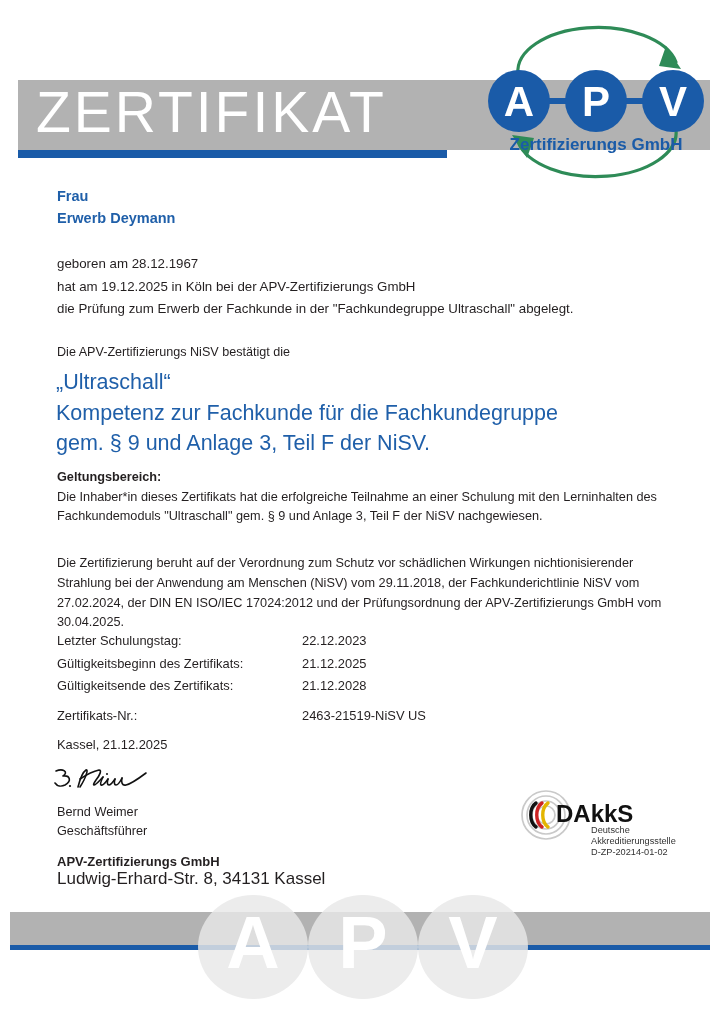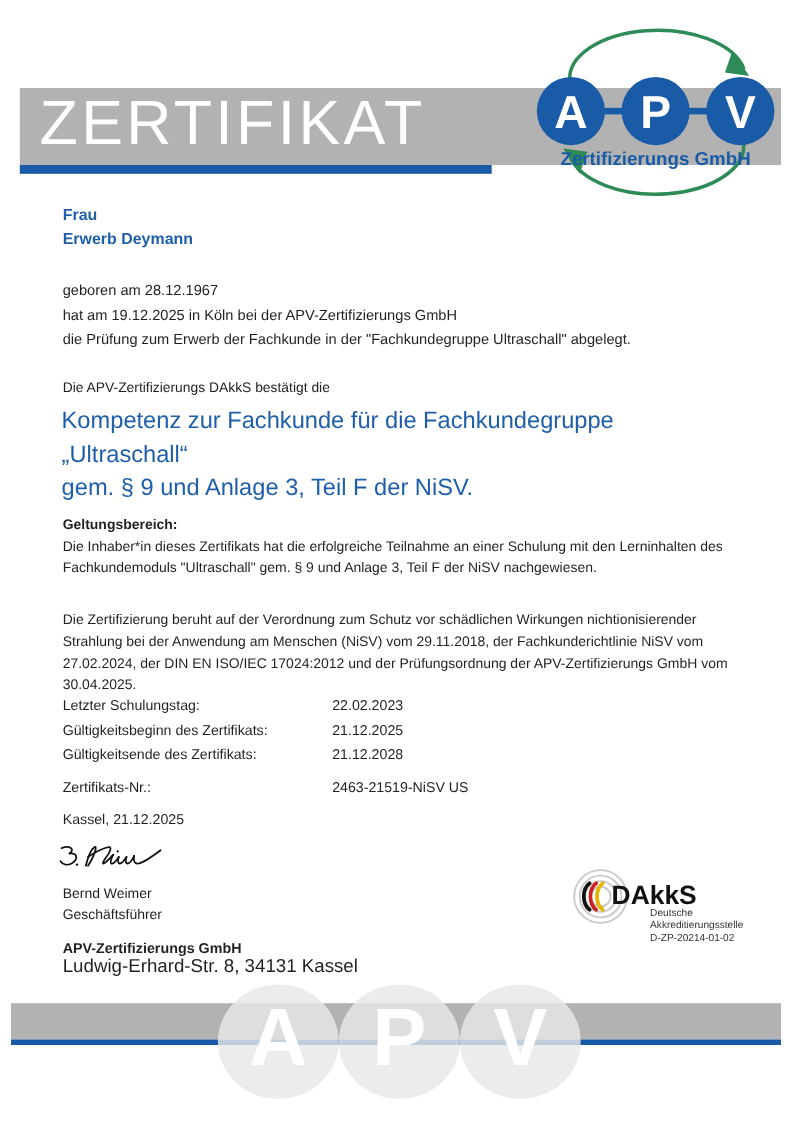--- a/index.html
+++ b/index.html
@@ -310,45 +310,45 @@
       <div>Frau</div>
       <div>Erwerb Deymann</div>
     </div>
 
     <div class="born-block">
       <div>geboren am 28.12.1967</div>
       <div>hat am 19.12.2025 in Köln bei der APV-Zertifizierungs GmbH</div>
       <div>die Prüfung zum Erwerb der Fachkunde in der "Fachkundegruppe Ultraschall" abgelegt.</div>
     </div>
 
-    <div class="confirm-line">Die APV-Zertifizierungs DAkkS bestätigt die</div>
+    <div class="confirm-line">Die APV-Zertifizierungs NiSV bestätigt die</div>
 
     <div class="competence">
+      <div>„Ultraschall“</div>
       <div>Kompetenz zur Fachkunde für die Fachkundegruppe</div>
-      <div>„Ultraschall“</div>
       <div>gem. § 9 und Anlage 3, Teil F der NiSV.</div>
     </div>
 
     <div class="scope">
       <span class="scope-title">Geltungsbereich:</span>
       <span class="scope-text">Die Inhaber*in dieses Zertifikats hat die erfolgreiche Teilnahme an einer Schulung mit den Lerninhalten des</span>
       <span class="scope-text">Fachkundemoduls "Ultraschall" gem. § 9 und Anlage 3, Teil F der NiSV nachgewiesen.</span>
     </div>
 
     <div class="legal">
       <div>Die Zertifizierung beruht auf der Verordnung zum Schutz vor schädlichen Wirkungen nichtionisierender</div>
       <div>Strahlung bei der Anwendung am Menschen (NiSV) vom 29.11.2018, der Fachkunderichtlinie NiSV vom</div>
       <div>27.02.2024, der DIN EN ISO/IEC 17024:2012 und der Prüfungsordnung der APV-Zertifizierungs GmbH vom</div>
       <div>30.04.2025.</div>
     </div>
 
     <div class="dates">
       <div class="row">
         <span class="lbl">Letzter Schulungstag:</span>
-        <span class="val">22.02.2023</span>
+        <span class="val">22.12.2023</span>
       </div>
       <div class="row">
         <span class="lbl">Gültigkeitsbeginn des Zertifikats:</span>
         <span class="val">21.12.2025</span>
       </div>
       <div class="row">
         <span class="lbl">Gültigkeitsende des Zertifikats:</span>
         <span class="val">21.12.2028</span>
       </div>
     </div>

